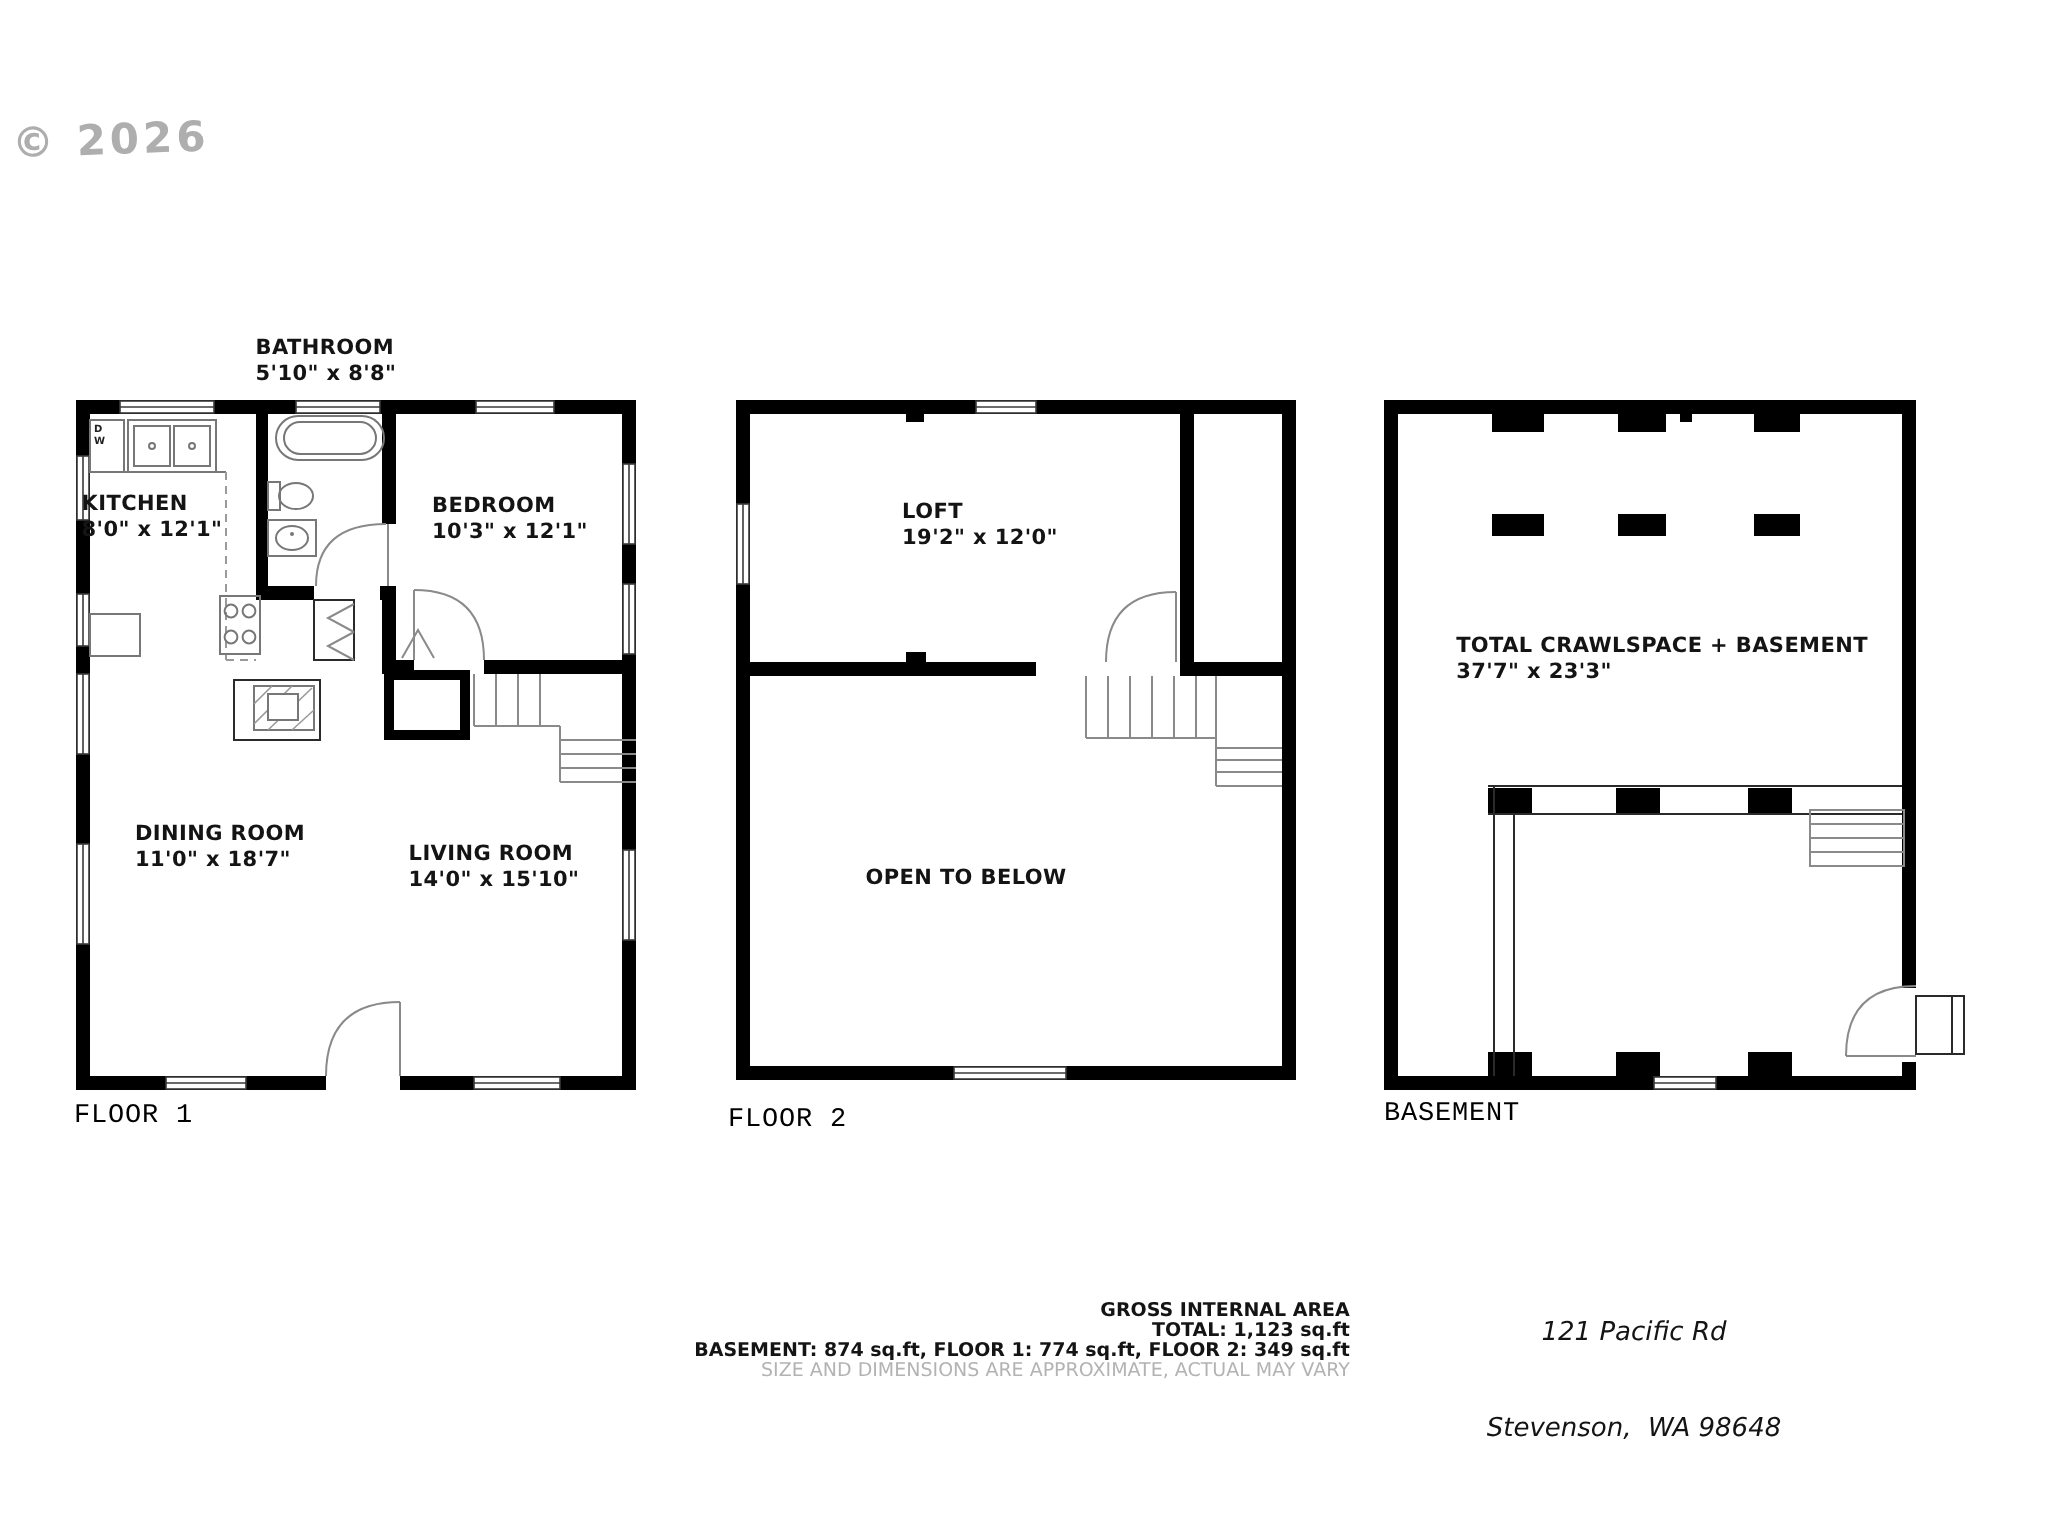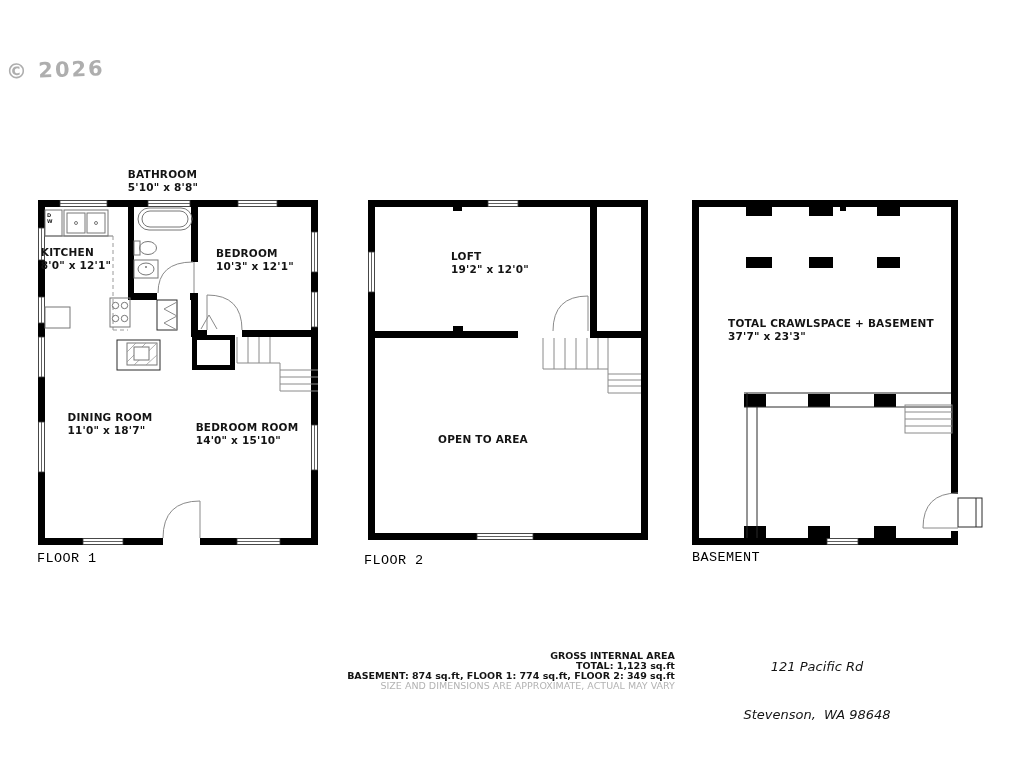--- a/index.html
+++ b/index.html
@@ -260,29 +260,29 @@
   </div>
   <div class="room-block" style="left:255px;top:247px">
     <div>BEDROOM</div>
     <div>10'3" x 12'1"</div>
   </div>
   <div class="room-block" style="left:110px;top:411px">
     <div>DINING ROOM</div>
     <div>11'0" x 18'7"</div>
   </div>
   <div class="room-block" style="left:247px;top:421px">
-    <div>BEDROOM ROOM</div>
+    <div>LIVING ROOM</div>
     <div>14'0" x 15'10"</div>
   </div>
   <div class="room-block" style="left:490px;top:250px">
     <div>LOFT</div>
     <div>19'2" x 12'0"</div>
   </div>
   <div class="room-block" style="left:483px;top:433px">
-    <div>OPEN TO AREA</div>
+    <div>OPEN TO BELOW</div>
   </div>
   <div class="room-block" style="left:831px;top:317px">
     <div>TOTAL CRAWLSPACE + BASEMENT</div>
     <div>37'7" x 23'3"</div>
   </div>
 
   <div class="floor-name" style="left:37px;top:551px">FLOOR 1</div>
   <div class="floor-name" style="left:364px;top:553px">FLOOR 2</div>
   <div class="floor-name" style="left:692px;top:550px">BASEMENT</div>
 

